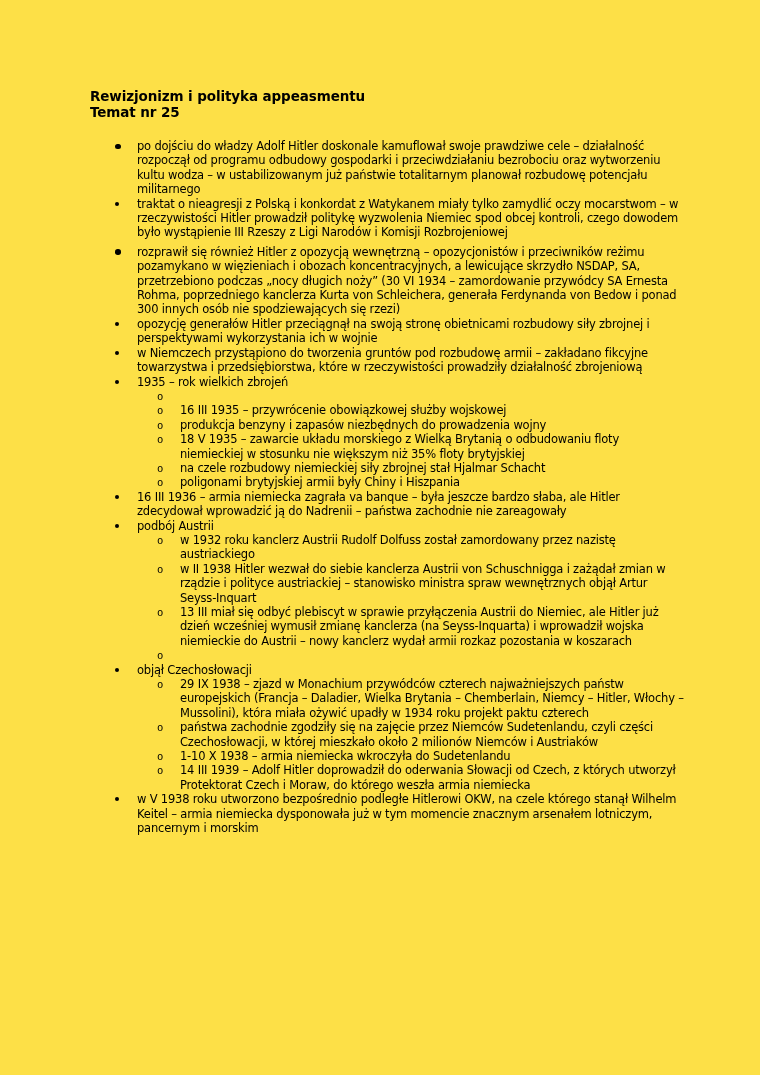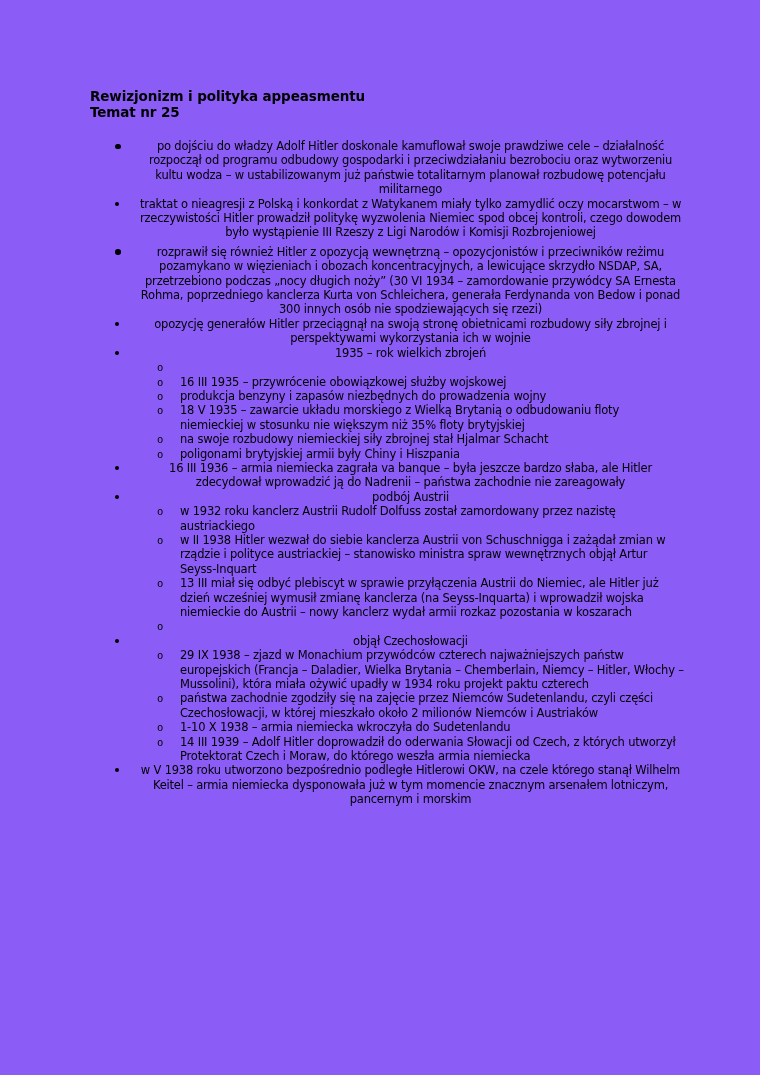--- a/index.html
+++ b/index.html
@@ -12,21 +12,21 @@
     height: 1075px;
     font-family: "DejaVu Sans", sans-serif;
     color: #000000;
   }
   .page {
     box-sizing: border-box;
     width: 760px;
     height: 1075px;
     padding: 89px 76px 0 90px;
     overflow: hidden;
-    background: #8b5cf6;
+    background: #fde047;
   }
   .title, .subtitle {
     font-size: 13.5px;
     font-weight: bold;
     line-height: 15.5px;
     letter-spacing: -0.1px;
     margin: 0;
   }
   .list {
     margin-top: 19px;
@@ -34,21 +34,21 @@
   .row {
     display: flex;
     align-items: flex-start;
   }
   .row .t {
     font-size: 11.5px;
     line-height: 14.4px;
     letter-spacing: -0.2px;
     flex: 1 1 auto;
   }
-  .l1 { padding-left: 25px; text-align: center; }
+  .l1 { padding-left: 25px; }
   .m1 {
     flex: 0 0 22px;
     width: 22px;
     display: flex;
   }
   .dot {
     display: block;
     width: 4px;
     height: 4px;
     border-radius: 50%;
@@ -100,20 +100,26 @@
       <span class="t">rozprawił się również Hitler z opozycją wewnętrzną – opozycjonistów i przeciwników reżimu pozamykano w więzieniach i obozach koncentracyjnych, a lewicujące skrzydło NSDAP, SA, przetrzebiono podczas „nocy długich noży” (30 VI 1934 – zamordowanie przywódcy SA Ernesta Rohma, poprzedniego kanclerza Kurta von Schleichera, generała Ferdynanda von Bedow i ponad 300 innych osób nie spodziewających się rzezi)</span>
     </div>
 
     <div class="row l1">
       <span class="m1">
           <i class="dot"></i>
         </span>
       <span class="t">opozycję generałów Hitler przeciągnął na swoją stronę obietnicami rozbudowy siły zbrojnej i perspektywami wykorzystania ich w wojnie</span>
     </div>
 
+    <div class="row l1">
+      <span class="m1">
+          <i class="dot"></i>
+        </span>
+      <span class="t">w Niemczech przystąpiono do tworzenia gruntów pod rozbudowę armii – zakładano fikcyjne towarzystwa i przedsiębiorstwa, które w rzeczywistości prowadziły działalność zbrojeniową</span>
+    </div>
 
     <div class="row l1">
       <span class="m1">
           <i class="dot"></i>
         </span>
       <span class="t">1935 – rok wielkich zbrojeń</span>
     </div>
     <div class="row l2">
       <span class="m2">o</span>
     </div>
@@ -124,21 +130,21 @@
     <div class="row l2">
       <span class="m2">o</span>
       <span class="t">produkcja benzyny i zapasów niezbędnych do prowadzenia wojny</span>
     </div>
     <div class="row l2">
       <span class="m2">o</span>
       <span class="t">18 V 1935 – zawarcie układu morskiego z Wielką Brytanią o odbudowaniu floty niemieckiej w stosunku nie większym niż 35% floty brytyjskiej</span>
     </div>
     <div class="row l2">
       <span class="m2">o</span>
-      <span class="t">na swoje rozbudowy niemieckiej siły zbrojnej stał Hjalmar Schacht</span>
+      <span class="t">na czele rozbudowy niemieckiej siły zbrojnej stał Hjalmar Schacht</span>
     </div>
     <div class="row l2">
       <span class="m2">o</span>
       <span class="t">poligonami brytyjskiej armii były Chiny i Hiszpania</span>
     </div>
 
     <div class="row l1">
       <span class="m1">
           <i class="dot"></i>
         </span>

